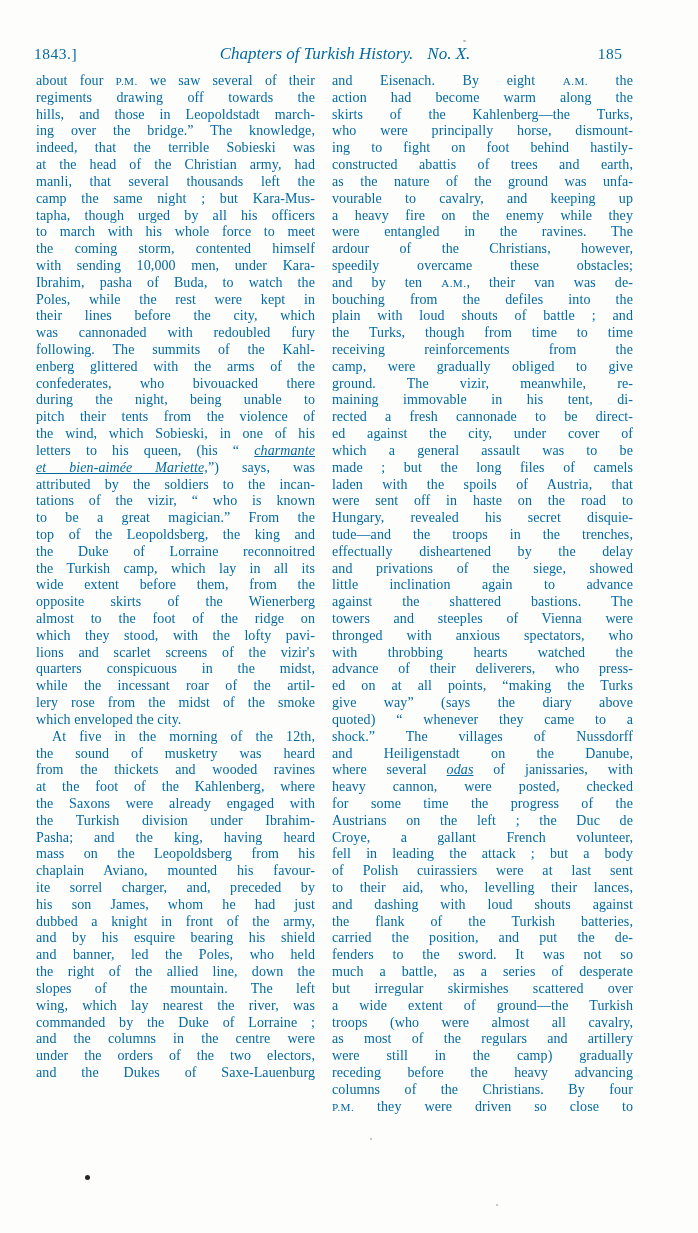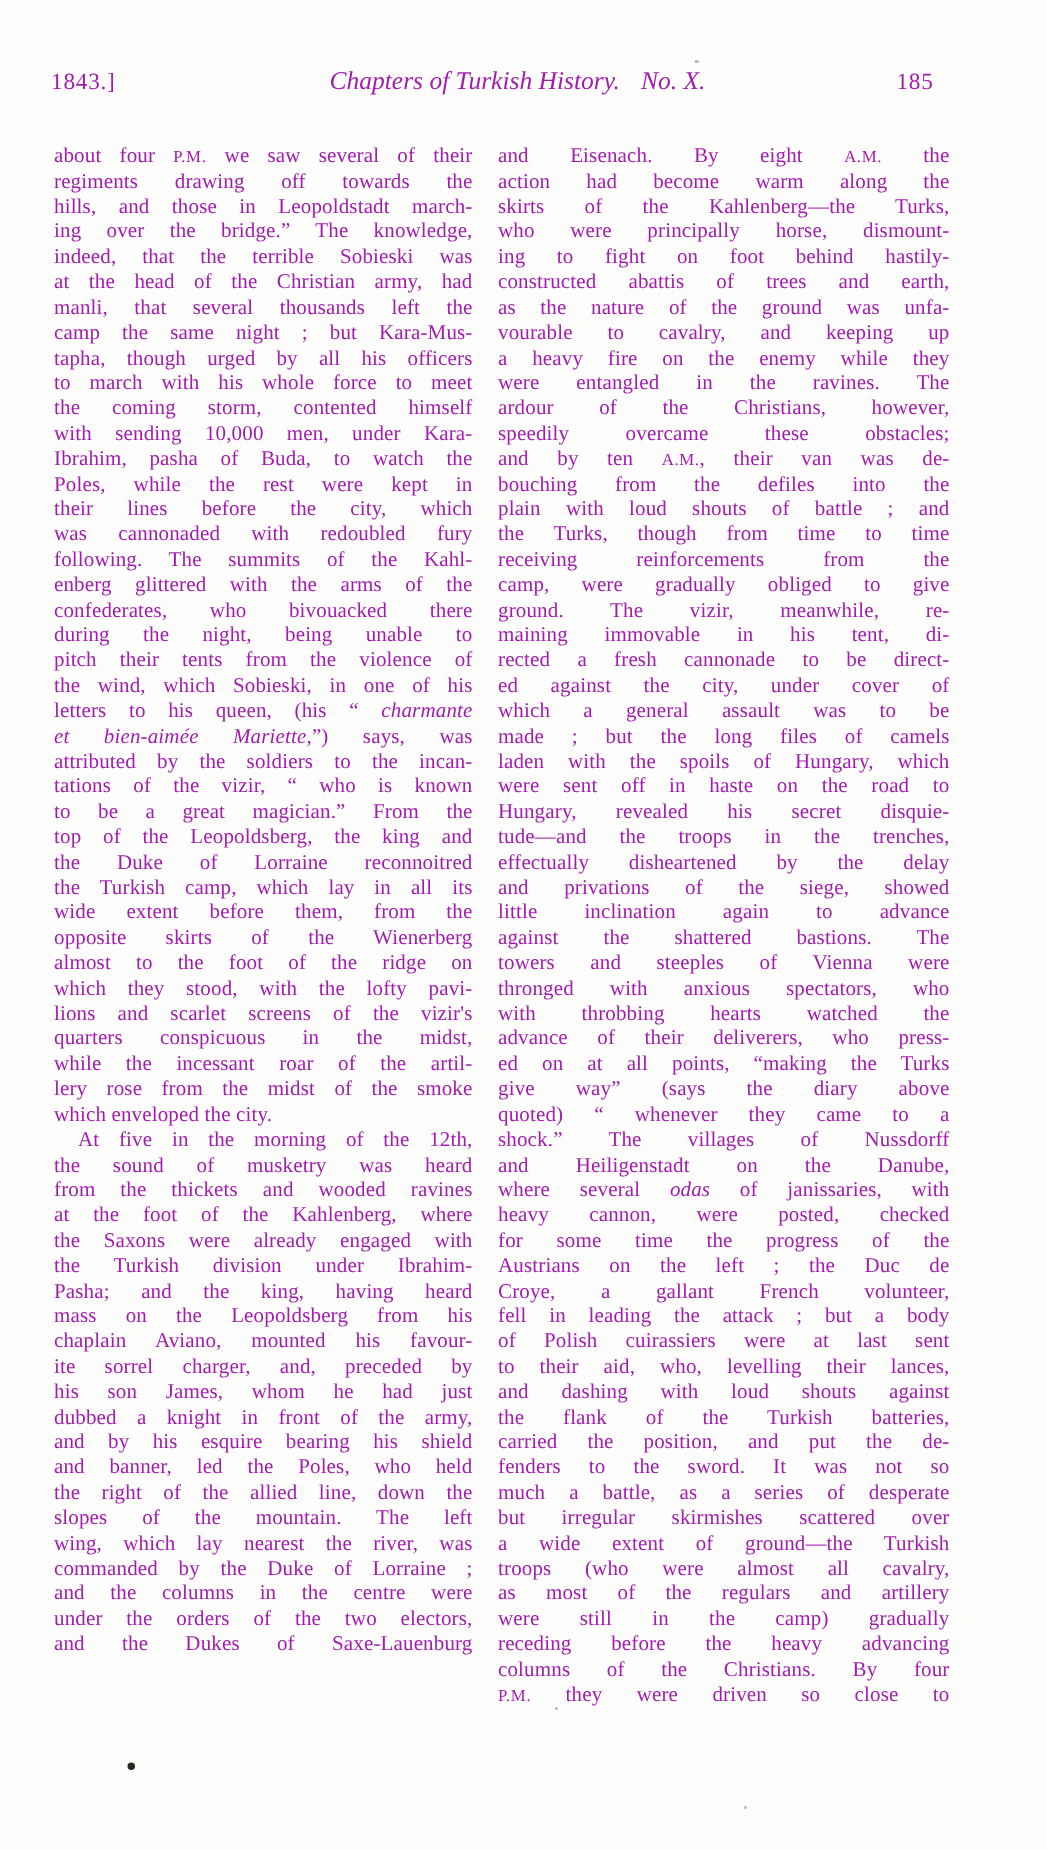--- a/index.html
+++ b/index.html
@@ -6,21 +6,21 @@
     margin: 0;
     padding: 0;
     background: #ffffff;
   }
   .page {
     position: relative;
     width: 698px;
     height: 1233px;
     background: #fdfdfb;
     font-family: "Liberation Serif", "DejaVu Serif", serif;
-    color: #a21caf;
+    color: #0369a1;
     overflow: hidden;
   }
   .running-head {
     position: absolute;
     top: 44px;
     left: 34px;
     width: 622px;
     display: grid;
     grid-template-columns: 92px 1fr 92px;
     align-items: baseline;
@@ -44,39 +44,39 @@
     text-align: center;
     letter-spacing: 0.5px;
   }
   .columns {
     position: absolute;
     top: 73px;
     left: 36px;
     display: flex;
     gap: 17px;
   }
-  .col { display: block; margin-top: 24px; }
+  .col { display: block; }
   .col-left  { width: 279px; }
   .col-right { width: 301px; }
   .line {
     font-size: 14px;
     line-height: 16.82px;
     height: 16.82px;
     text-align: justify;
     text-align-last: justify;
     -moz-text-align-last: justify;
     white-space: nowrap;
     letter-spacing: 0.1px;
   }
   .line.pend {
     text-align-last: left;
     -moz-text-align-last: left;
   }
   .line.indent { text-indent: 16px; }
-  .line i { font-style: italic; }
+  .line i { font-style: italic; text-decoration: underline; }
   .sc { font-size: 0.8em; letter-spacing: 0.4px; }
   .speck {
     position: absolute;
     background: #2a2520;
     border-radius: 50%;
   }
   .speck.faint { background: #b8b4ac; }
 </style>
 </head>
 <body>
@@ -170,21 +170,21 @@
         <div class="line">plain with loud shouts of battle ; and</div>
         <div class="line">the Turks, though from time to time</div>
         <div class="line">receiving reinforcements from the</div>
         <div class="line">camp, were gradually obliged to give</div>
         <div class="line">ground. The vizir, meanwhile, re-</div>
         <div class="line">maining immovable in his tent, di-</div>
         <div class="line">rected a fresh cannonade to be direct-</div>
         <div class="line">ed against the city, under cover of</div>
         <div class="line">which a general assault was to be</div>
         <div class="line">made ; but the long files of camels</div>
-        <div class="line">laden with the spoils of Hungary, which</div>
+        <div class="line">laden with the spoils of Austria, that</div>
         <div class="line">were sent off in haste on the road to</div>
         <div class="line">Hungary, revealed his secret disquie-</div>
         <div class="line">tude—and the troops in the trenches,</div>
         <div class="line">effectually disheartened by the delay</div>
         <div class="line">and privations of the siege, showed</div>
         <div class="line">little inclination again to advance</div>
         <div class="line">against the shattered bastions. The</div>
         <div class="line">towers and steeples of Vienna were</div>
         <div class="line">thronged with anxious spectators, who</div>
         <div class="line">with throbbing hearts watched the</div>

